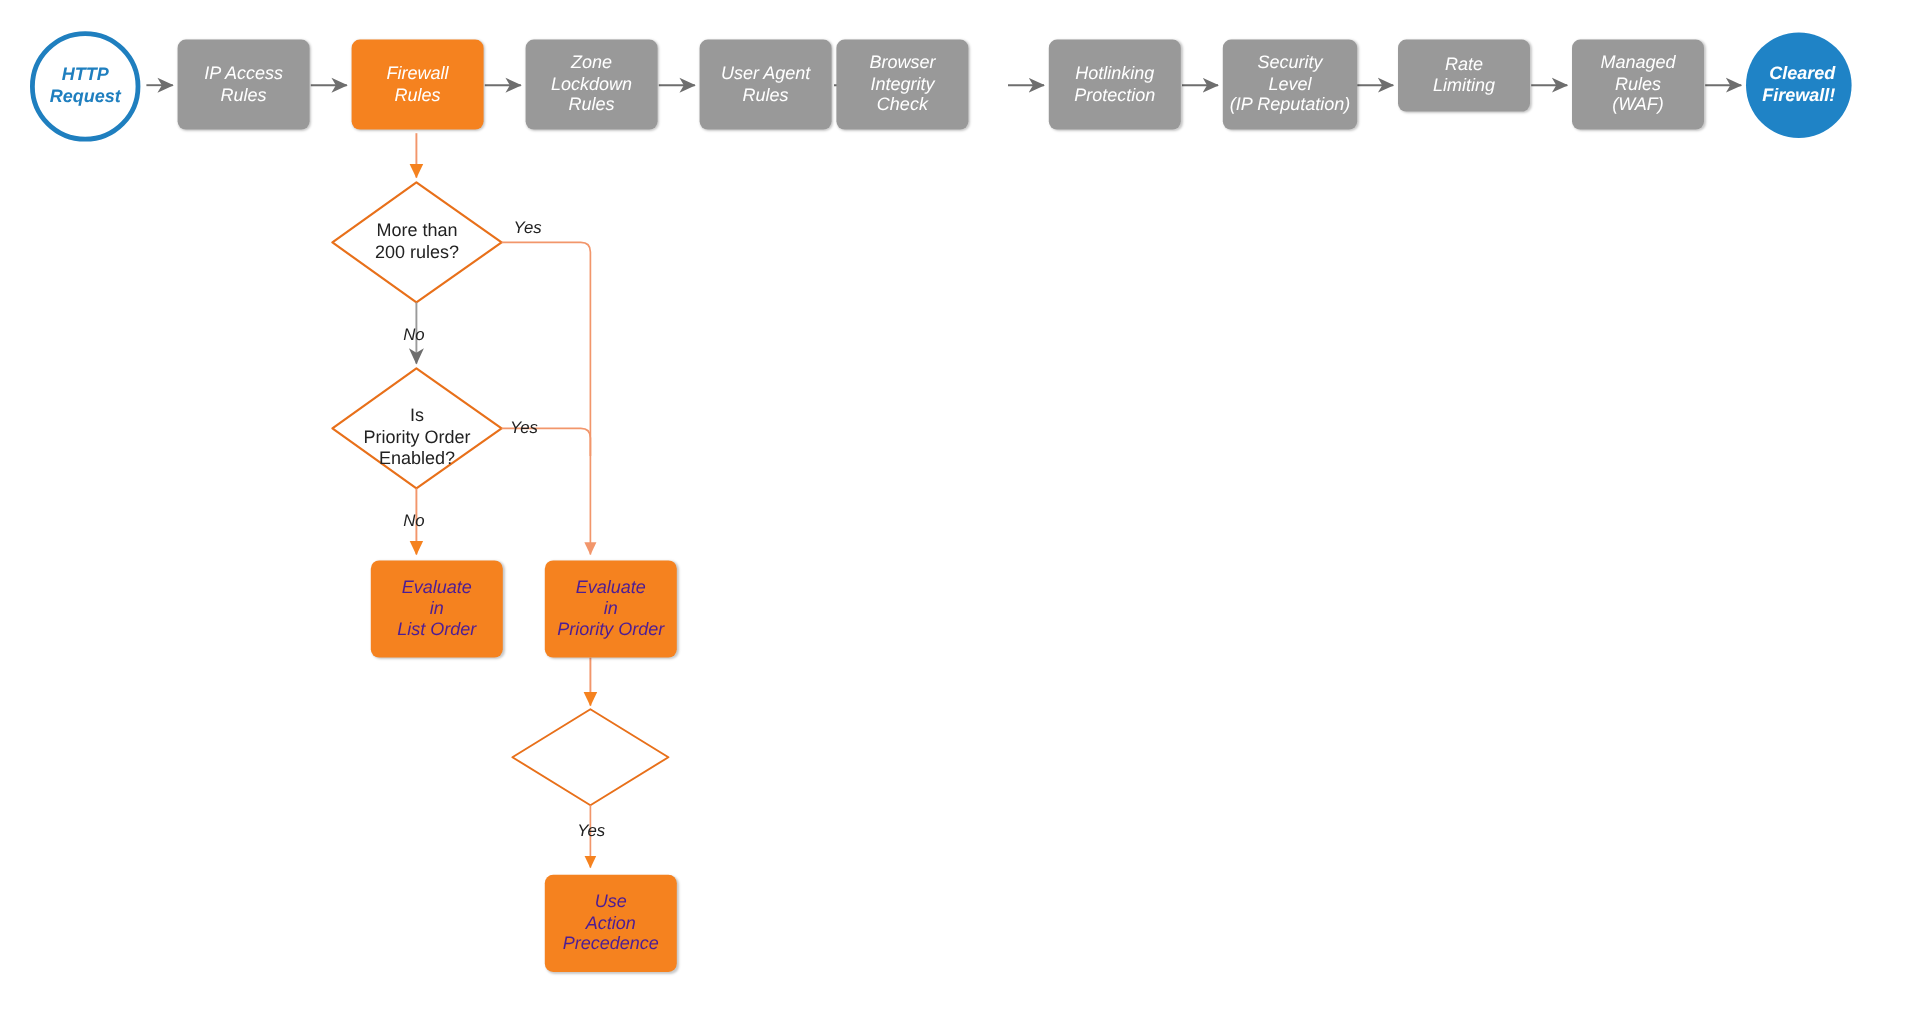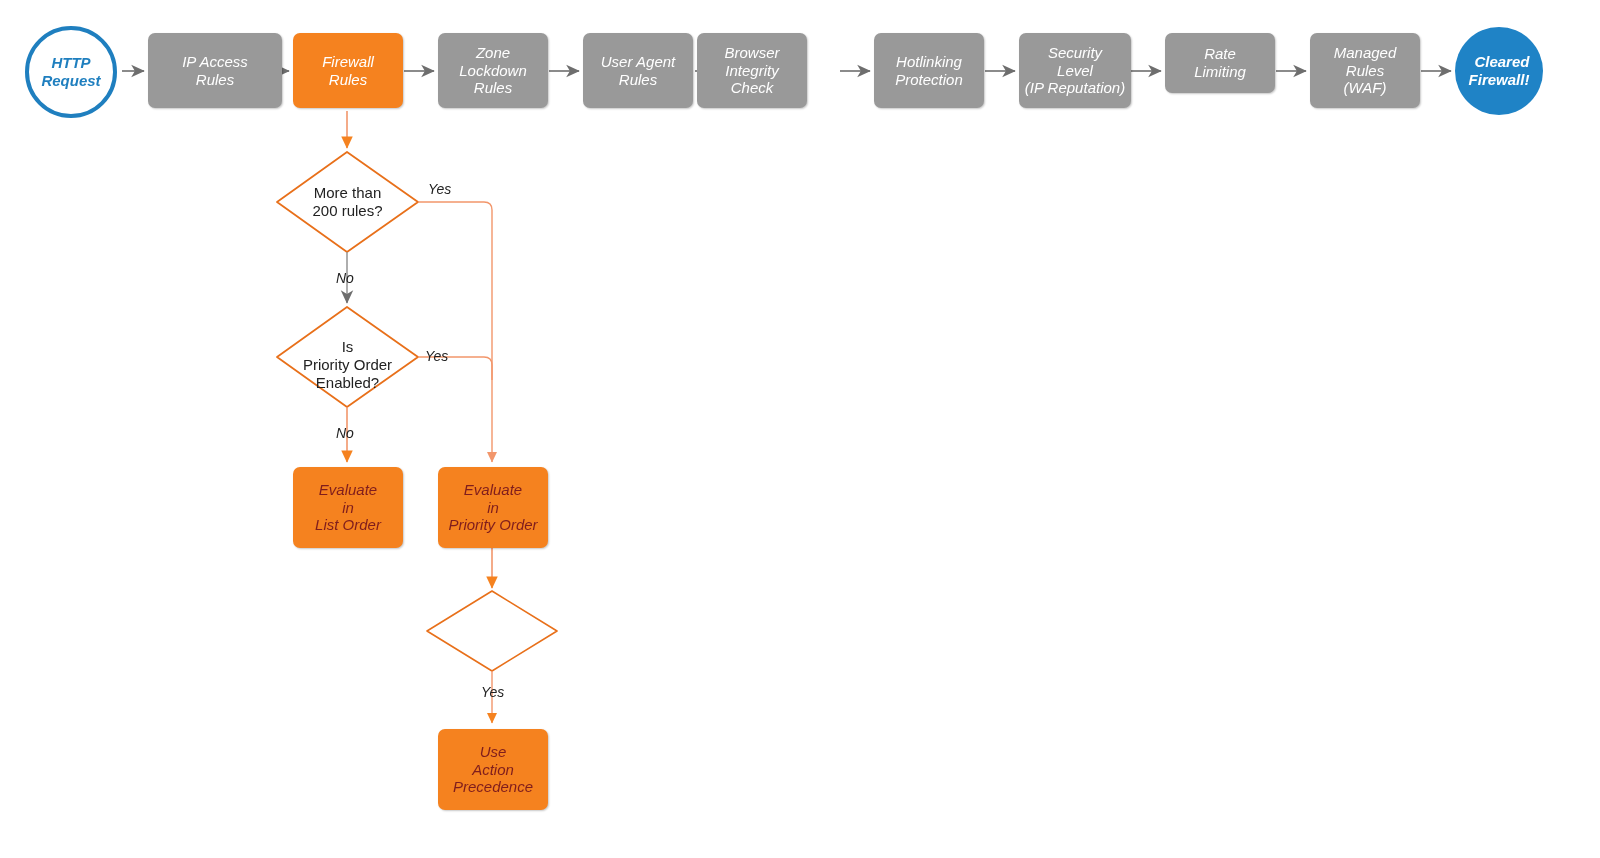--- a/index.html
+++ b/index.html
@@ -76,23 +76,24 @@
   }
   .circle .label {
     font-size: 15px;
     font-style: italic;
     font-weight: bold;
   }
 
   
   .result {
     background: #F5821F;
-    color: #7f1d1d;
+    color: #4c1d95;
     border-radius: 7px;
     box-shadow: 1px 1px 2px rgba(0,0,0,0.22);
+    margin-left: 16px;
   }
   .result .label {
     font-size: 15px;
     font-style: italic;
     font-weight: 400;
   }
 
   
   .decision {
     background: transparent;
@@ -169,21 +170,21 @@
     <path d="M492,591 L557,631 L492,671 L427,631 Z" fill="#ffffff" stroke="#E8701A" stroke-width="1.6" stroke-linejoin="round"></path>
 
     <path d="M492,671 L492,723" stroke="#F2966B" stroke-width="1.4" fill="none" marker-end="url(#arrow-orange)"></path>
   </svg>
 
   <div class="node circle hollow" style="left:25px; top:26px; width:92px; height:92px;">
     <span class="label">HTTP
 Request</span>
   </div>
 
-  <div class="node proc gray" style="left:148px; top:33px; width:134px; height:75px;">
+  <div class="node proc gray" style="left:148px; top:33px; width:110px; height:75px;">
     <span class="label">IP Access
 Rules</span>
   </div>
 
   <div class="node proc orange" style="left:293px; top:33px; width:110px; height:75px;">
     <span class="label">Firewall
 Rules</span>
   </div>
 
   <div class="node proc gray" style="left:438px; top:33px; width:110px; height:75px;">

